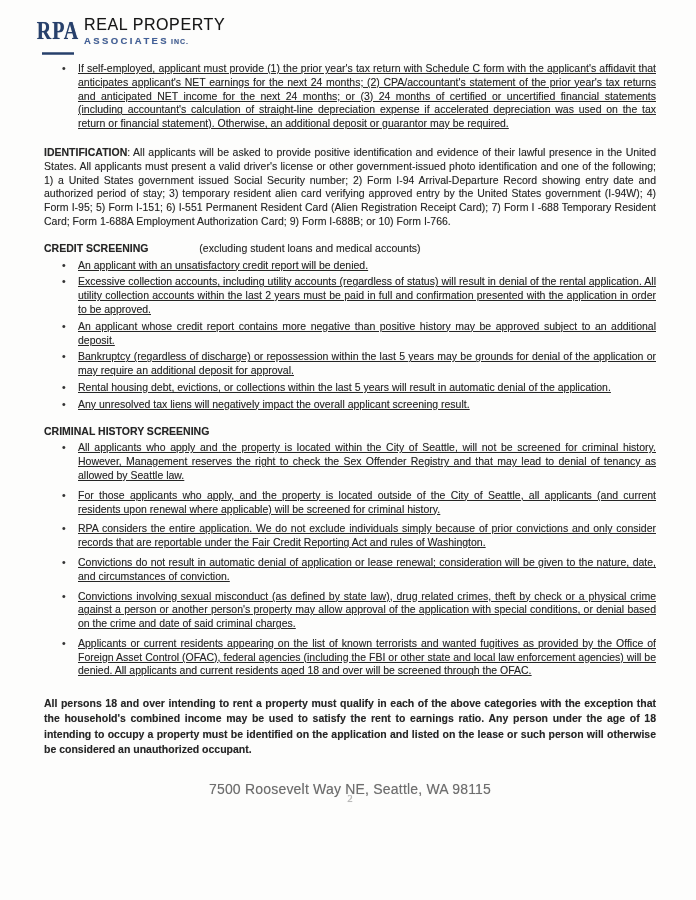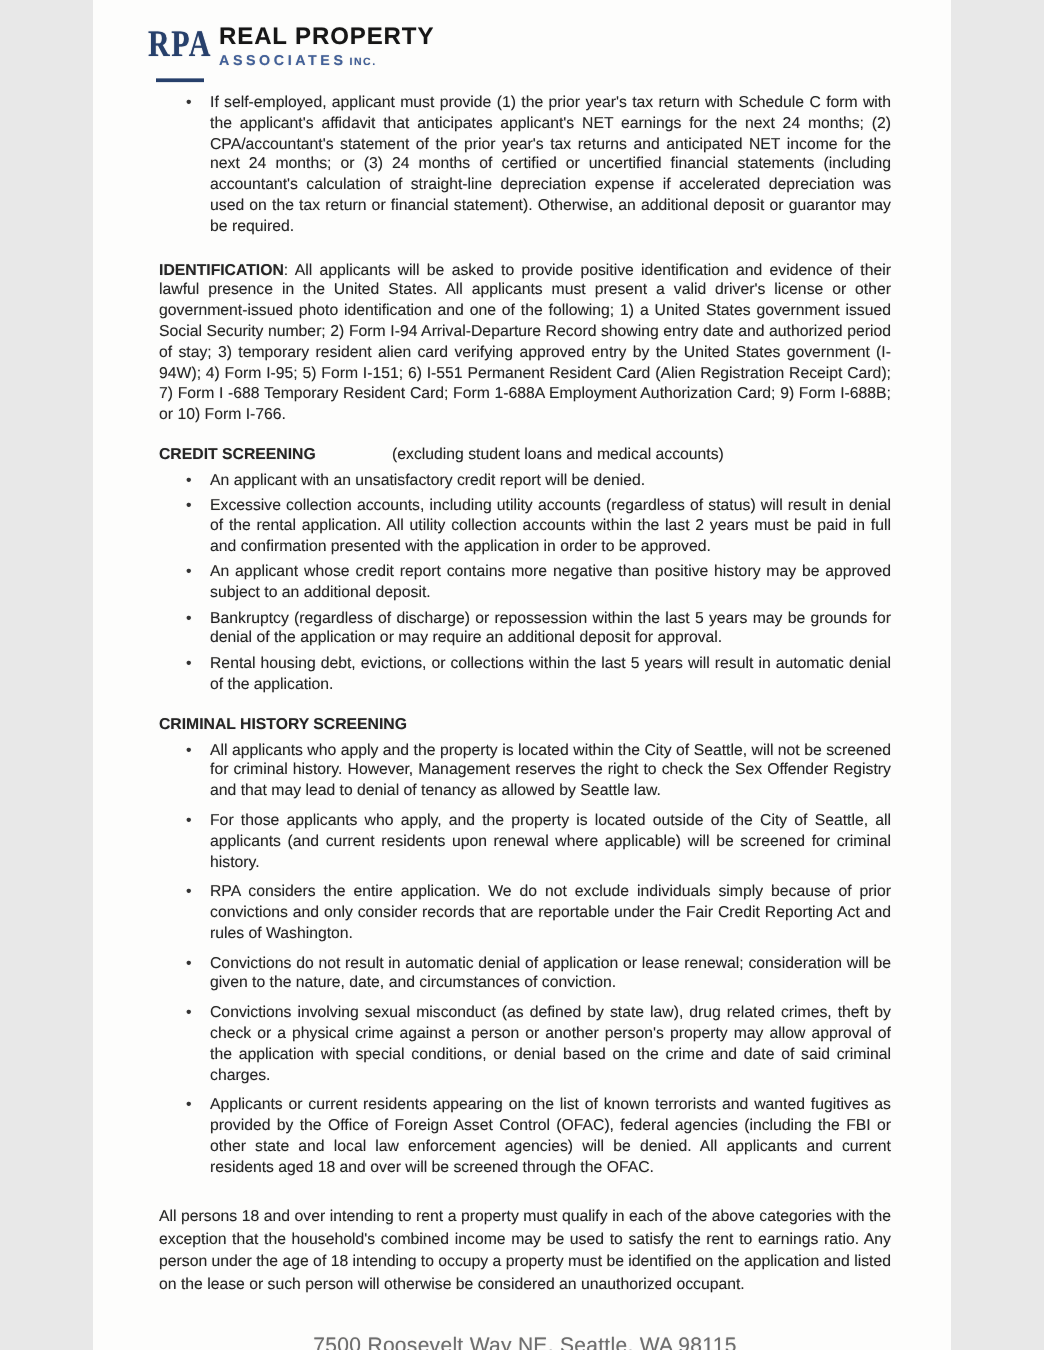--- a/index.html
+++ b/index.html
@@ -4,21 +4,21 @@
 <style>
   :root{
     --navy:#27406b;
     --logo-blue:#41609a;
     --ink:#262626;
     --faded:#6e6e6e;
   }
   html,body{margin:0;padding:0;background:#e8e8e8;}
   .page{
     position:relative;
-    width:572px;height:900px;
+    width:696px;height:900px;
     margin:0 auto;
     background:#fdfdfc;
     box-sizing:border-box;
     padding:12px 40px 0 44px;
     font-family:"Liberation Sans", sans-serif;
     color:var(--ink);
     overflow:hidden;
   }
   .scan{ text-shadow:0 0 0.7px rgba(50,50,50,0.35); }
 
@@ -28,47 +28,47 @@
     width:32px;height:36px;
     display:flex;align-items:center;justify-content:center;
     color:var(--navy);
     font-family:"Liberation Serif", serif;
     font-weight:700;font-size:20px;letter-spacing:1px;
     transform:scaleY(1.25);
     border-bottom:2px solid var(--navy);
     text-shadow:0 0 0.6px rgba(30,50,90,.6);
   }
   .logo-name{
-    font-size:16px;font-weight:700;color:#161616;letter-spacing:0.6px;
+    font-size:16px;font-weight:400;color:#161616;letter-spacing:0.6px;
   }
   .logo-sub{
     font-size:9.5px;font-weight:700;color:var(--logo-blue);
     letter-spacing:2.4px;margin-top:1px;
   }
   .logo-sub .logo-inc{font-size:7px;letter-spacing:1px;margin-left:2px;}
 
   
   .para, .bullets li, .sec-head, .closing{
     font-size:10.5px;line-height:13.8px;text-align:justify;
   }
-  .bullets{list-style:none;margin:0;padding:0 0 0 34px;}
+  .bullets{list-style:none;margin:0;padding:0 0 0 34px;text-decoration:underline;}
   .bullets li{position:relative;margin-bottom:3px;}
   .bullets li::before{
     content:"\2022";
     position:absolute;left:-16px;top:0;
     font-size:10.5px;color:#333;
   }
   .para{margin:15px 0 0 0;}
   .run-in{font-weight:700;}
   .sec-head{margin:13px 0 3px 0;font-weight:400;}
   .sec-head strong{font-weight:700;}
   .sec-head .qualifier{font-weight:400;margin-left:48px;}
   .gap-lg li{margin-bottom:6px;}
   .closing{
-    margin-top:18px;font-weight:400;line-height:15.2px;
+    margin-top:18px;font-weight:700;line-height:15.2px;
   }
 
   
   .footer{margin-top:24px;text-align:center;}
   .addr{
     font-size:14px;color:var(--faded);
     filter:blur(0.4px);
     letter-spacing:0.2px;
   }
   .contact{font-size:10.5px;color:#3a3a3a;margin-top:8px;}
@@ -123,20 +123,23 @@
       </li>
 
       <li class="bullet">
         <span>Bankruptcy (regardless of discharge) or repossession within the last 5 years may be grounds for denial of the application or may require an additional deposit for approval.</span>
       </li>
 
       <li class="bullet">
         <span>Rental housing debt, evictions, or collections within the last 5 years will result in automatic denial of the application.</span>
       </li>
 
+      <li class="bullet">
+        <span>Any unresolved tax liens will negatively impact the overall applicant screening result.</span>
+      </li>
     </ul>
 
   <h2 class="sec-head">
     <strong>CRIMINAL HISTORY SCREENING</strong>
   </h2>
   <ul class="bullets gap-lg">
 
       <li class="bullet">
         <span>All applicants who apply and the property is located within the City of Seattle, will not be screened for criminal history. However, Management reserves the right to check the Sex Offender Registry and that may lead to denial of tenancy as allowed by Seattle law.</span>
       </li>

